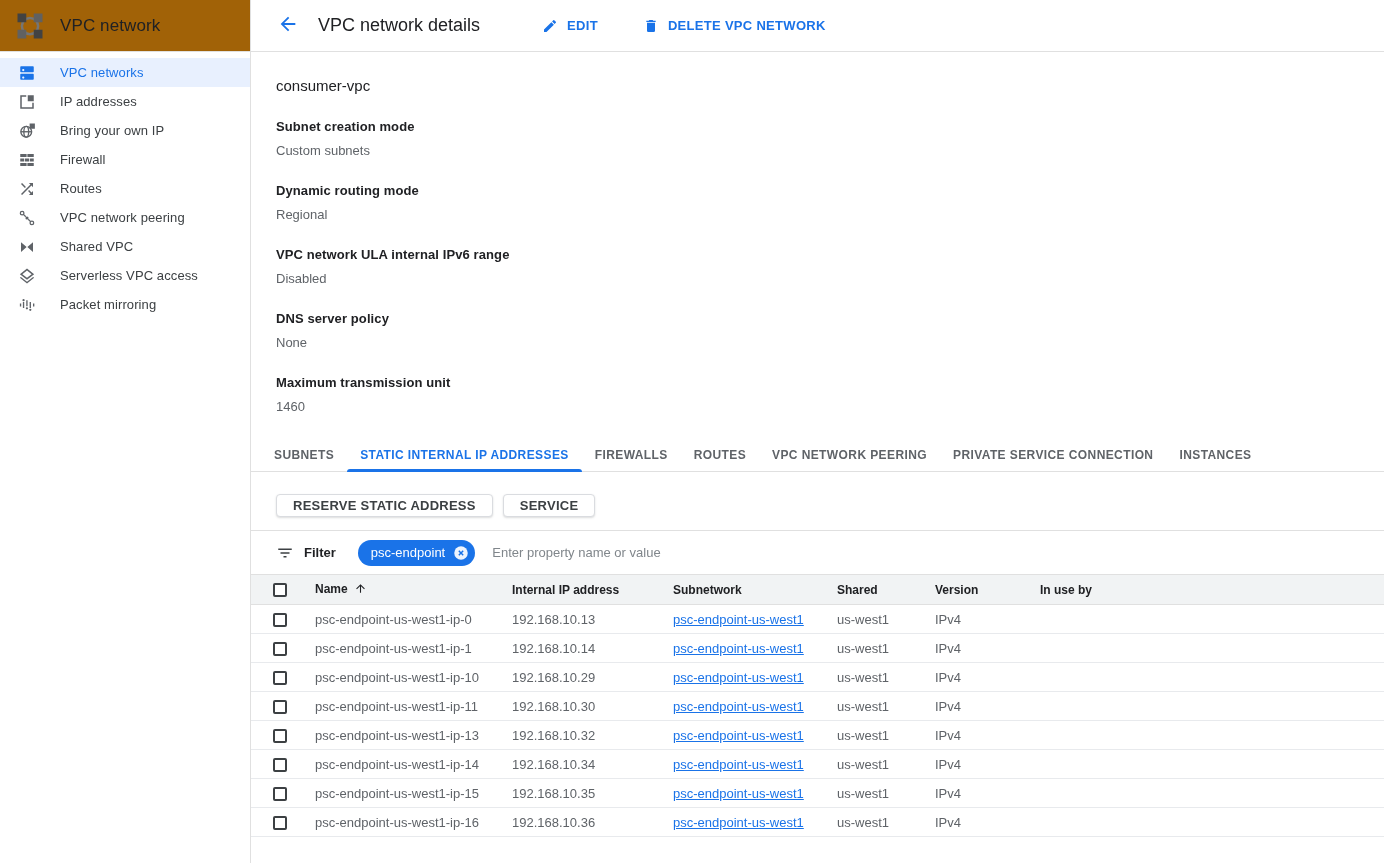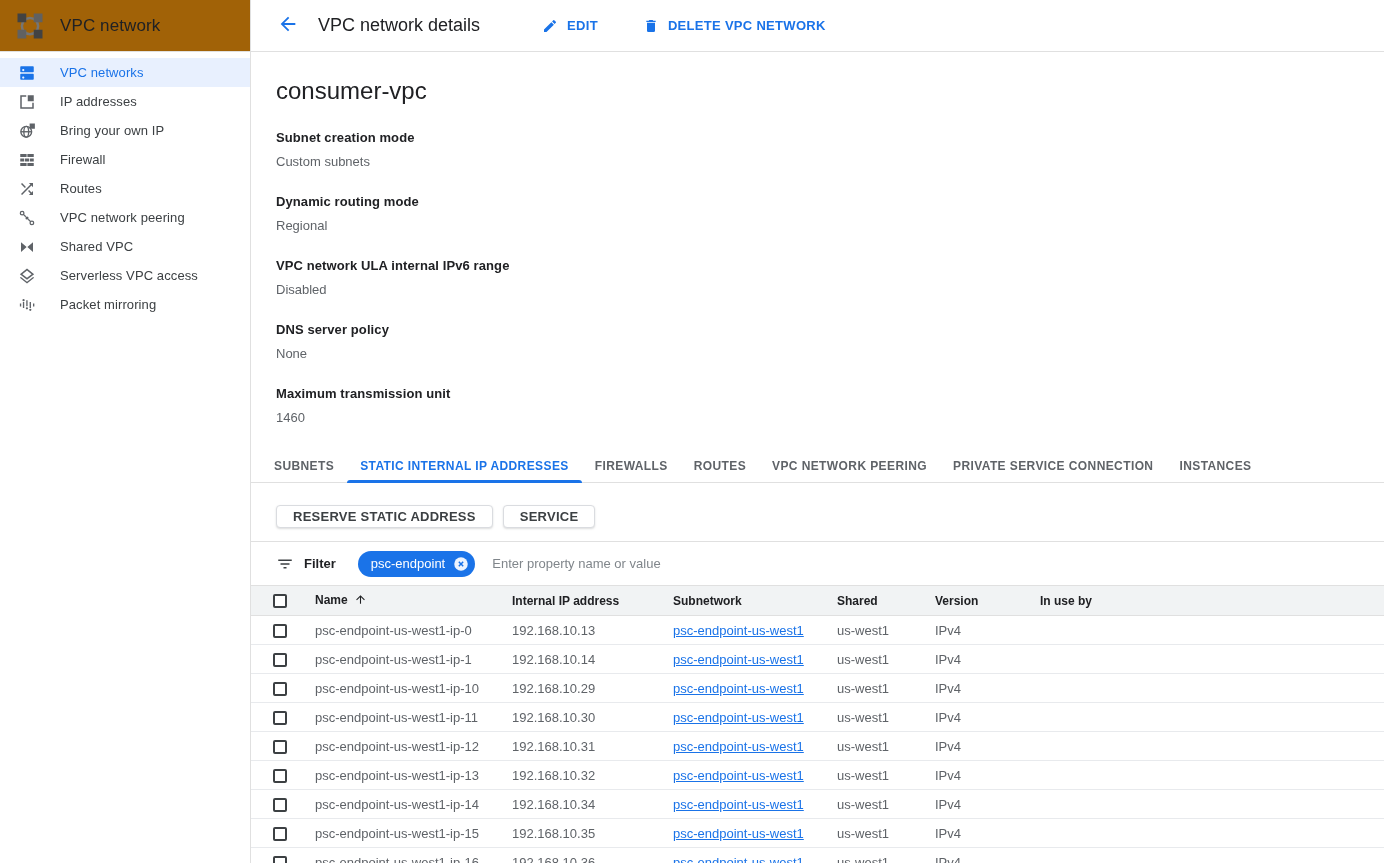--- a/index.html
+++ b/index.html
@@ -66,21 +66,21 @@
   }
   .nav-icon { width: 18px; height: 18px; color: #5f6368; flex: 0 0 18px; display: inline-flex; }
   .nav-icon svg { width: 18px; height: 18px; }
   .nav-label { margin-left: 24px; font-size: 13px; letter-spacing: .1px; }
   .nav-item.selected { background: #e8f0fe; }
   .nav-item.selected .nav-label { color: #1a73e8; font-weight: 400; }
   .nav-item.selected .nav-icon { color: #1a73e8; }
 
   
   .content { grid-column: 2; grid-row: 2; overflow: hidden; background: #fff; }
-  .vpc-name { font-size: 24px; font-weight: 400; color: #202124; margin: 25px 0 0 25px; }
+  .vpc-name { font-size: 15px; font-weight: 400; color: #202124; margin: 25px 0 0 25px; }
   .properties { margin: 25px 0 0 25px; }
   .prop-block { margin-bottom: 25px; }
   .prop-label { font-size: 13px; font-weight: 700; color: #202124; letter-spacing: .1px; }
   .prop-value { font-size: 13px; color: #5f6368; margin-top: 9px; }
 
   
   .tab-bar {
     display: flex; align-items: stretch;
     border-bottom: 1px solid #e0e0e0;
     margin-top: 18px; padding-left: 10px; height: 33px;
@@ -405,29 +405,20 @@
     <td class="checkbox-col"><span class="checkbox"></span></td>
     <td class="cell-name">psc-endpoint-us-west1-ip-11</td>
     <td class="cell-ip">192.168.10.30</td>
     <td class="cell-subnetwork"><a>psc-endpoint-us-west1</a></td>
     <td class="cell-region">us-west1</td>
     <td class="cell-version">IPv4</td>
     <td class="cell-inuse"></td>
   </tr>
           <tr>
     <td class="checkbox-col"><span class="checkbox"></span></td>
-    <td class="cell-name">psc-endpoint-us-west1-ip-12</td>
-    <td class="cell-ip">192.168.10.31</td>
-    <td class="cell-subnetwork"><a>psc-endpoint-us-west1</a></td>
-    <td class="cell-region">us-west1</td>
-    <td class="cell-version">IPv4</td>
-    <td class="cell-inuse"></td>
-  </tr>
-          <tr>
-    <td class="checkbox-col"><span class="checkbox"></span></td>
     <td class="cell-name">psc-endpoint-us-west1-ip-13</td>
     <td class="cell-ip">192.168.10.32</td>
     <td class="cell-subnetwork"><a>psc-endpoint-us-west1</a></td>
     <td class="cell-region">us-west1</td>
     <td class="cell-version">IPv4</td>
     <td class="cell-inuse"></td>
   </tr>
           <tr>
     <td class="checkbox-col"><span class="checkbox"></span></td>
     <td class="cell-name">psc-endpoint-us-west1-ip-14</td>

